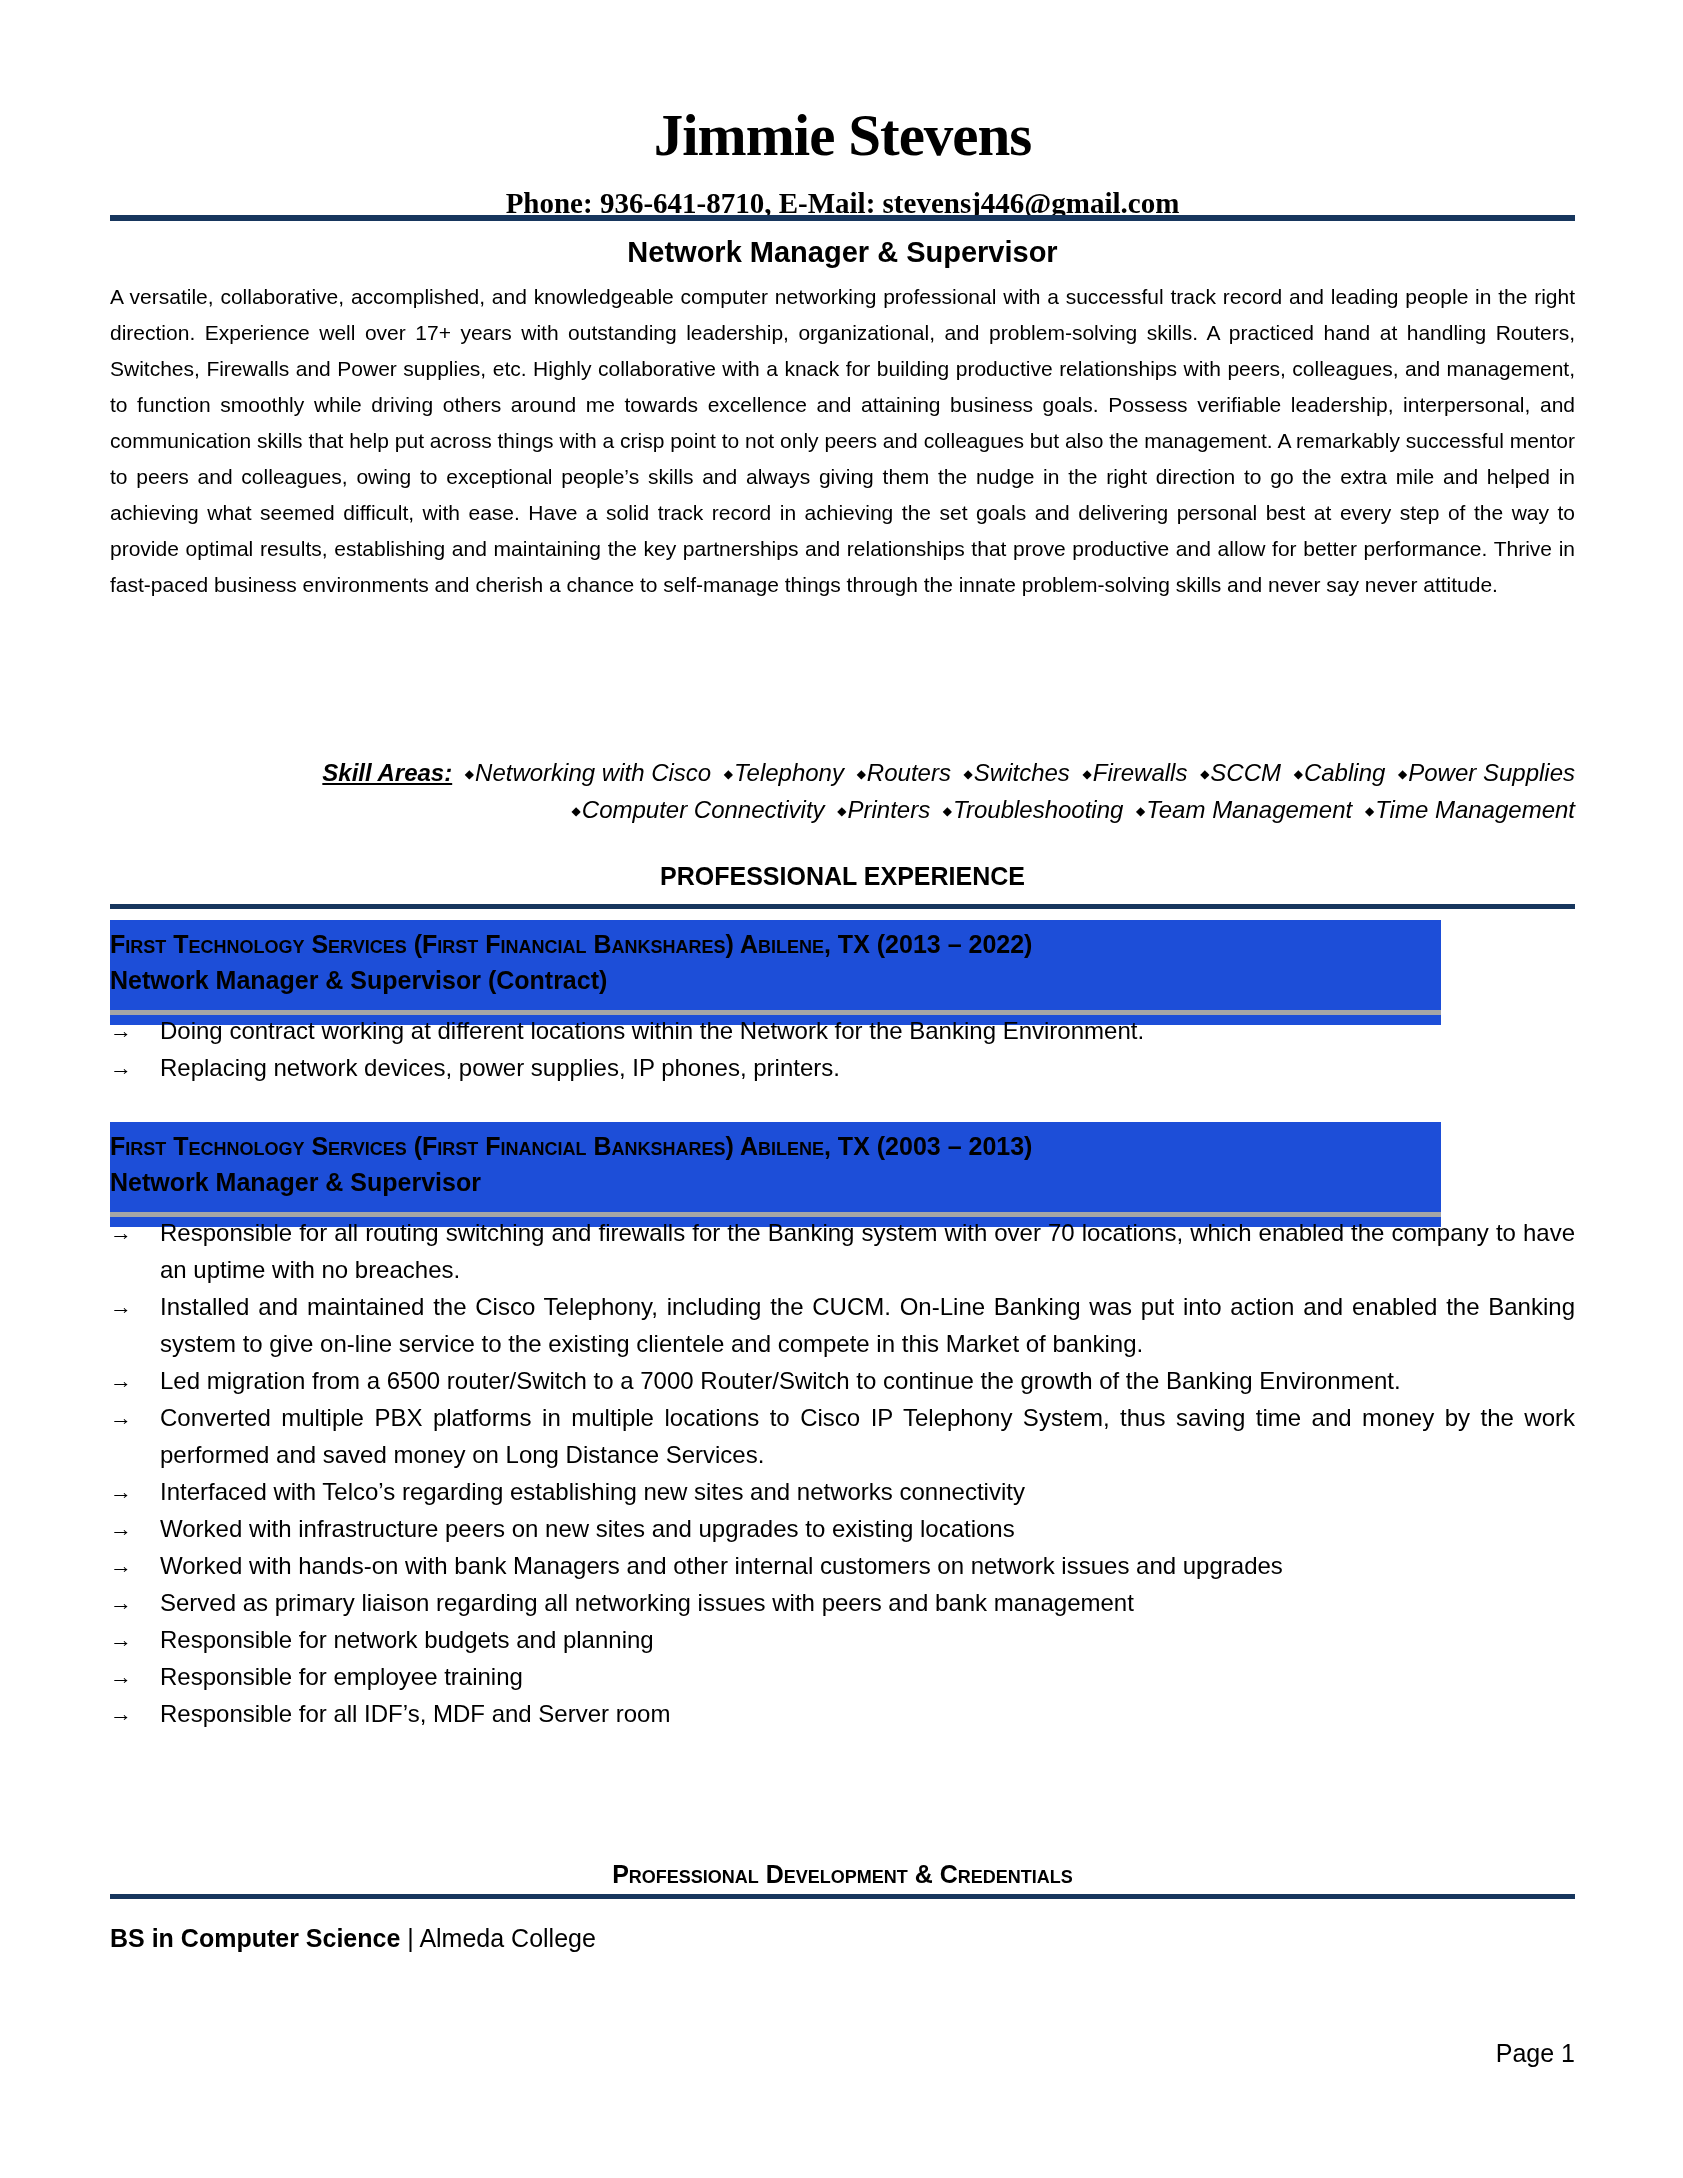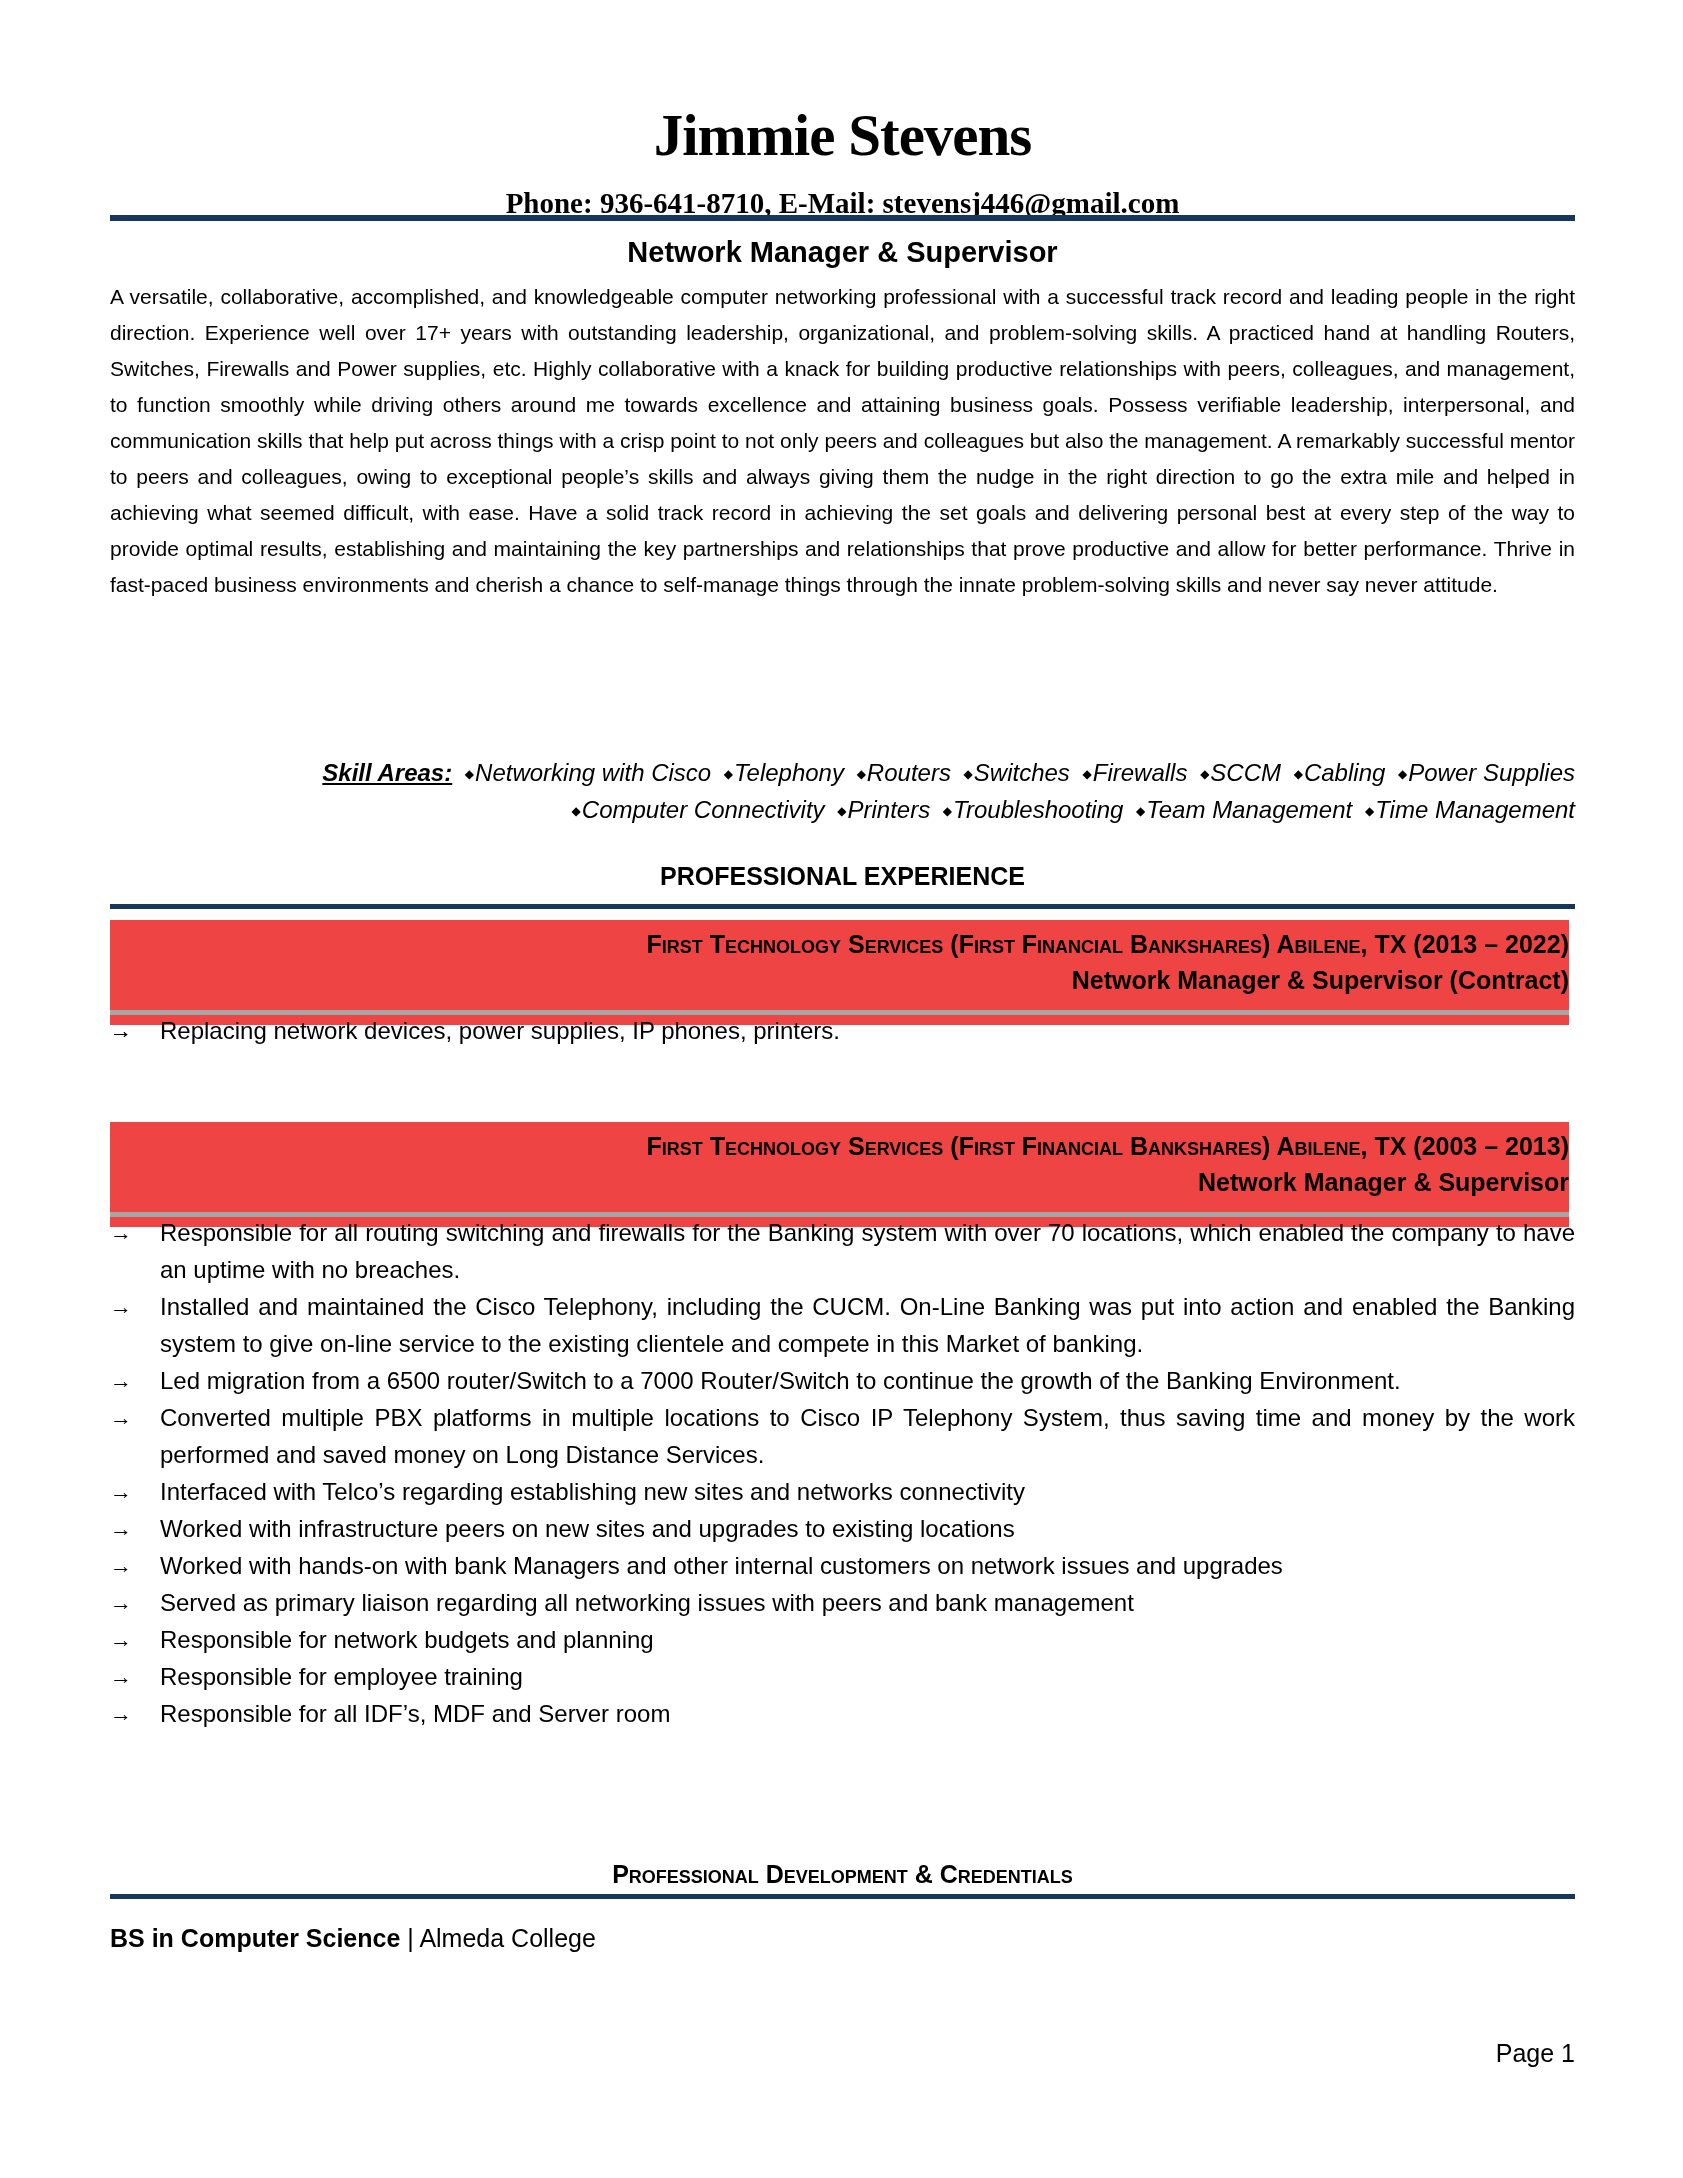--- a/index.html
+++ b/index.html
@@ -23,21 +23,21 @@
       font-family: "Liberation Sans", sans-serif; font-style: italic; font-size: 24px; line-height: 36px; }
     .skills .label { font-weight: bold; text-decoration: underline; }
     .skills .item::before { content: "\25C6"; font-size: 12px; font-style: normal; vertical-align: 3px; margin-right: 1px; }
     .skills .item { margin-left: 6px; }
     .skills .row2 .item:first-child { margin-left: 0; }
 
     .section-head { position: absolute; left: 0; width: 1465px; text-align: center;
       font-family: "Liberation Sans", sans-serif; font-weight: bold; font-size: 25px; line-height: 30px; }
     .section-head.smallcaps { font-variant: small-caps; font-size: 25px; }
 
-    .job-band { position: absolute; left: 0; width: 1459px; background: #ef4444; text-align: right; }
+    .job-band { position: absolute; left: 0; width: 1331px; background: #1d4ed8; }
     .job-band .line1 { font-family: "Liberation Sans", sans-serif; font-weight: bold; font-variant: small-caps;
       font-size: 25px; line-height: 36px; padding-top: 6px; }
     .job-band .line2 { font-family: "Liberation Sans", sans-serif; font-weight: bold; font-size: 25px; line-height: 36px; }
     .job-band .band-rule { height: 5px; background: #A6A6A6; margin-top: 12px; margin-bottom: 10px; }
 
     ul.bullets { position: absolute; left: 0; width: 1465px; margin: 0; padding: 0; list-style: none;
       font-family: "Liberation Sans", sans-serif; font-size: 24px; line-height: 37px; }
     ul.bullets li { position: relative; padding-left: 50px; text-align: justify; text-align-last: left; }
     ul.bullets li .arrow { position: absolute; left: 0; top: 0; font-size: 22px; }
 
@@ -81,21 +81,21 @@
 
   <div class="section-head" style="top:861px;">PROFESSIONAL EXPERIENCE</div>
   <div class="rule-blue thin" style="top:904px;"></div>
 
   <div class="job-band" style="top:920px;">
     <div class="line1">First Technology Services (First Financial Bankshares) Abilene, TX (2013 – 2022)</div>
     <div class="line2">Network Manager &amp; Supervisor (Contract)</div>
     <div class="band-rule"></div>
   </div>
   <ul class="bullets" style="top:1012px;">
-    <li><span class="arrow">→</span></li>
+    <li><span class="arrow">→</span><span>Doing contract working at different locations within the Network for the Banking Environment.</span></li>
     <li><span class="arrow">→</span><span>Replacing network devices, power supplies, IP phones, printers.</span></li>
   </ul>
 
   <div class="job-band" style="top:1122px;">
     <div class="line1">First Technology Services (First Financial Bankshares) Abilene, TX (2003 – 2013)</div>
     <div class="line2">Network Manager &amp; Supervisor</div>
     <div class="band-rule"></div>
   </div>
   <ul class="bullets" style="top:1214px;">
     <li><span class="arrow">→</span><span>Responsible for all routing switching and firewalls for the Banking system with over 70 locations, which enabled the company to have an uptime with no breaches.</span></li>

